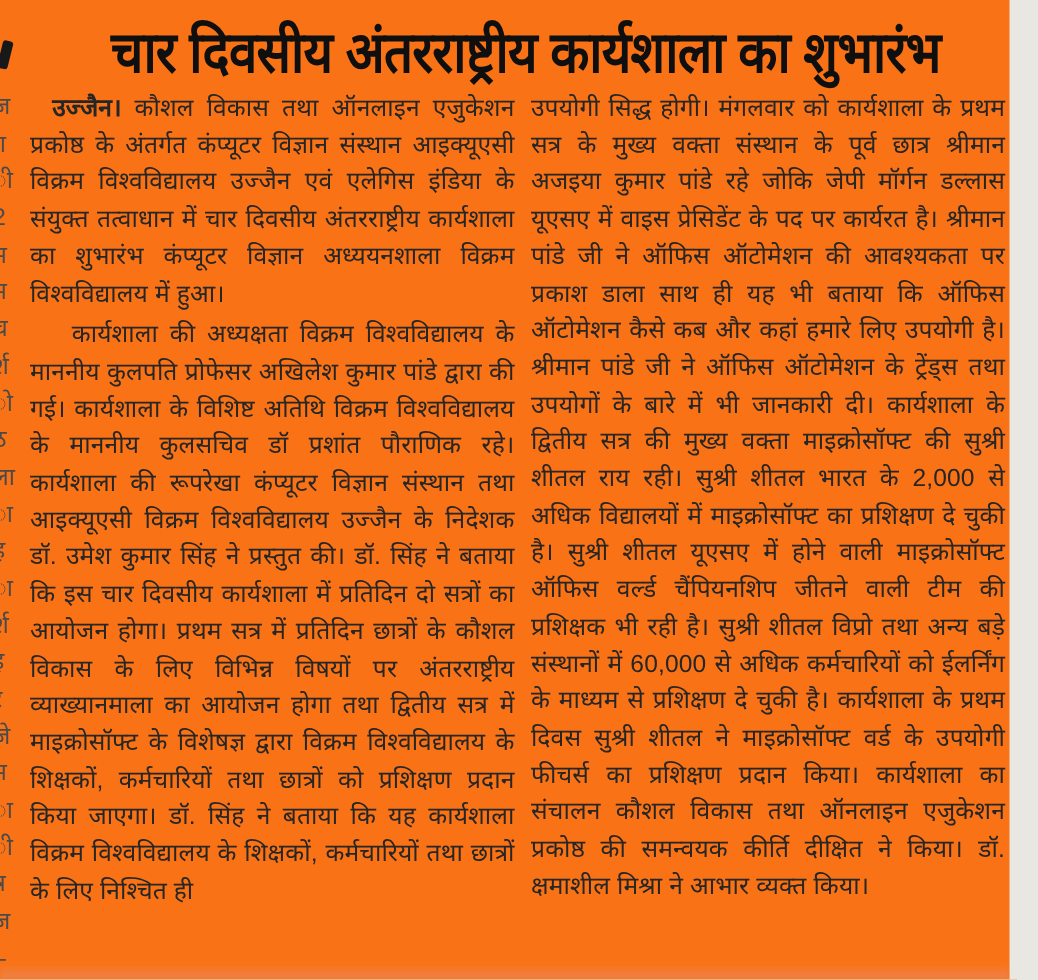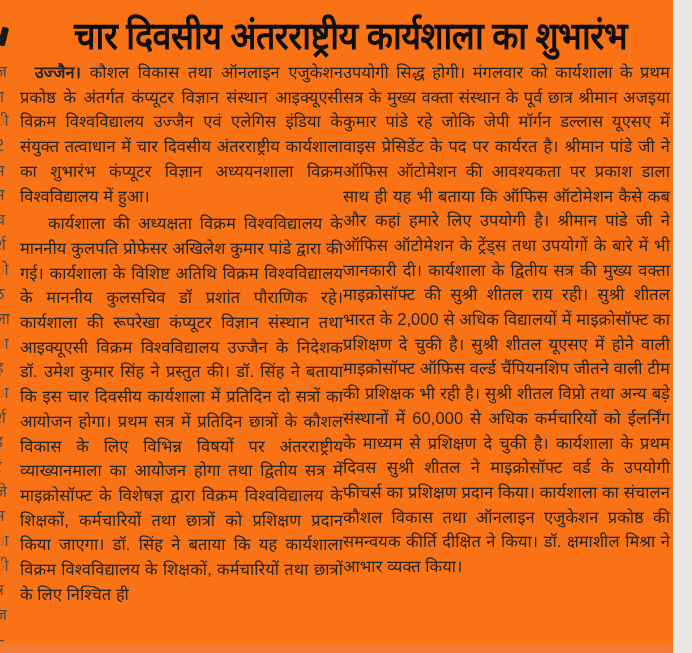--- a/index.html
+++ b/index.html
@@ -54,21 +54,21 @@
     white-space: nowrap;
   }
   .col {
     font-size: 16.4px;
     line-height: 24.7px;
     text-align: justify;
     color: #262626;
     letter-spacing: 0.1px;
   }
   .col p { margin: 0; }
-  .col-left  { flex: 0 0 323px; }
+  .col-left  { flex: 0 0 323px; margin-right: 11px; }
   .col-right { flex: 1 1 auto; }
   .dateline { font-weight: 700; }
   .para-first { text-indent: 0.9em; }
   .para-indent { text-indent: 1.7em; margin-top: 3px !important; }
   
   .bottom-blur {
     position: absolute; left: 0; right: 0; bottom: 0;
     height: 11px;
     background: linear-gradient(to bottom, rgba(251,250,247,0), rgba(226,150,143,0.45));
     filter: blur(1.5px);

